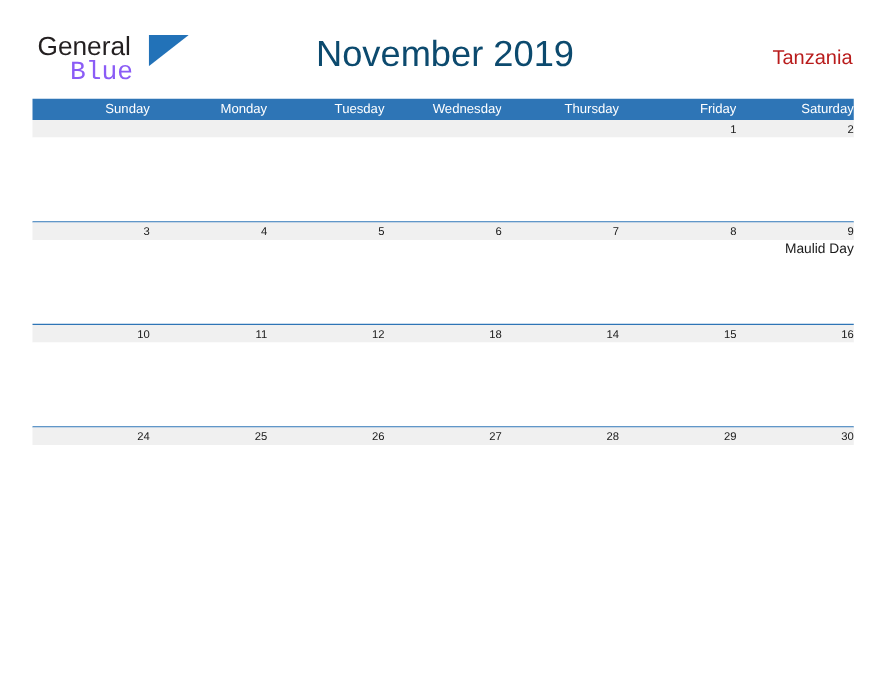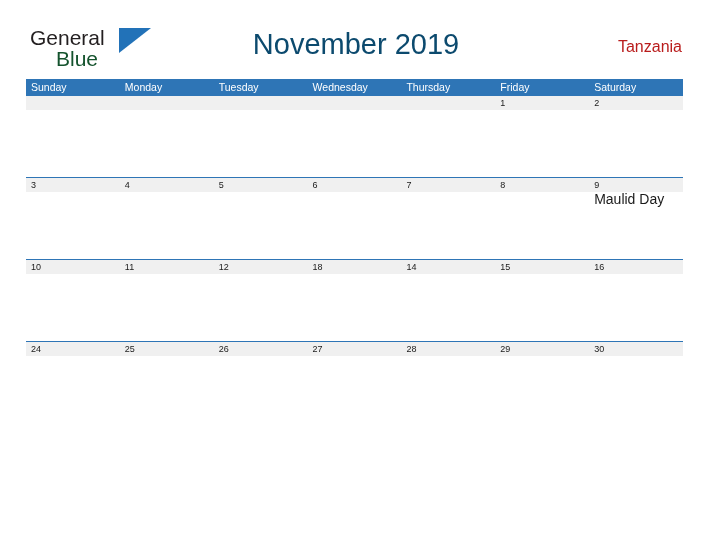--- a/index.html
+++ b/index.html
@@ -35,22 +35,22 @@
     font-size: 21px;
     letter-spacing: 0px;
     color: #231f20;
     font-family: "Liberation Sans", sans-serif;
   }
   .logo-blue {
     position: absolute;
     left: 26px;
     top: 21px;
     font-size: 21px;
-    color: #14532d;
-    font-family: Liberation Sans, sans-serif;
+    color: #8b5cf6;
+    font-family: Liberation Mono, monospace;
   }
   .logo-flag {
     position: absolute;
     left: 89px;
     top: 2px;
     width: 32px;
     height: 25px;
   }
 
   .month-title {
@@ -73,20 +73,21 @@
     color: #b91c1c;
     font-family: "Liberation Sans", sans-serif;
   }
 
   
   .calendar {
     position: absolute;
     left: 26px;
     top: 79px;
     width: 657px;
+    text-align: right;
   }
 
   .weekday-header {
     display: flex;
     background: #2e75b6;
     height: 17px;
   }
   .weekday-cell {
     flex: 1 1 0;
     color: #ffffff;
@@ -127,21 +128,21 @@
     background: #ffffff;
   }
   .event-cell {
     flex: 1 1 0;
     padding-left: 5px;
     padding-top: 2px;
     box-sizing: border-box;
     font-family: "Liberation Sans", sans-serif;
   }
   .event-item {
-    font-size: 14px;
+    font-size: 11px;
     line-height: 11px;
     color: #1a1a1a;
     font-family: "Liberation Sans", sans-serif;
   }
 </style>
 </head>
 <body>
 
 <div class="page-header">
 

